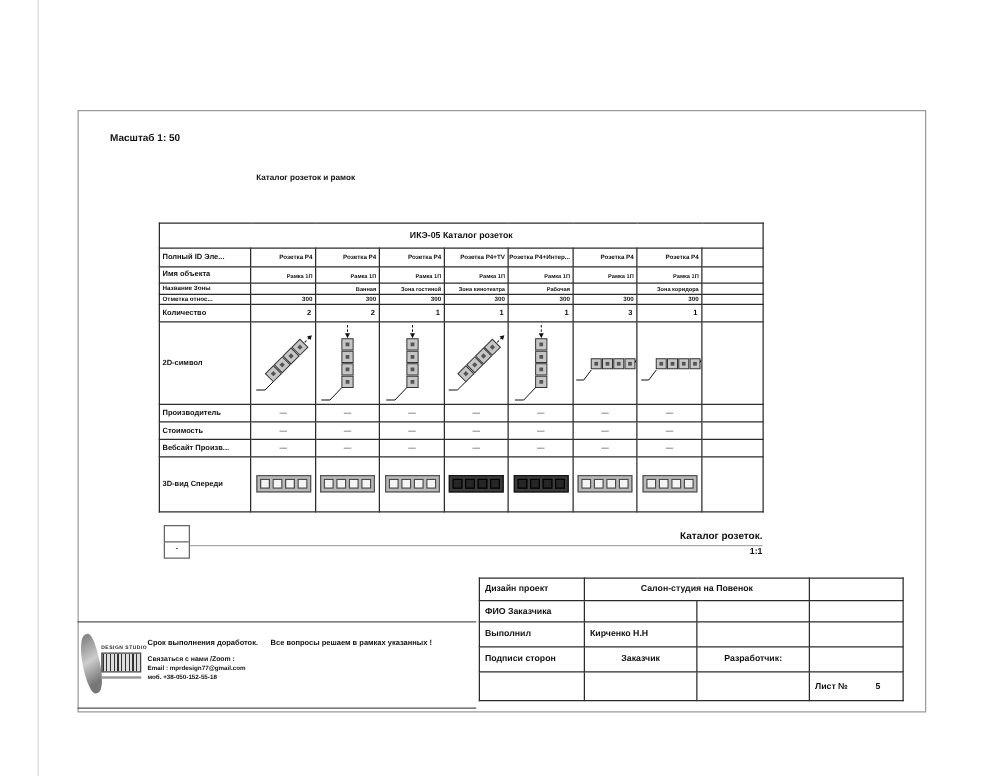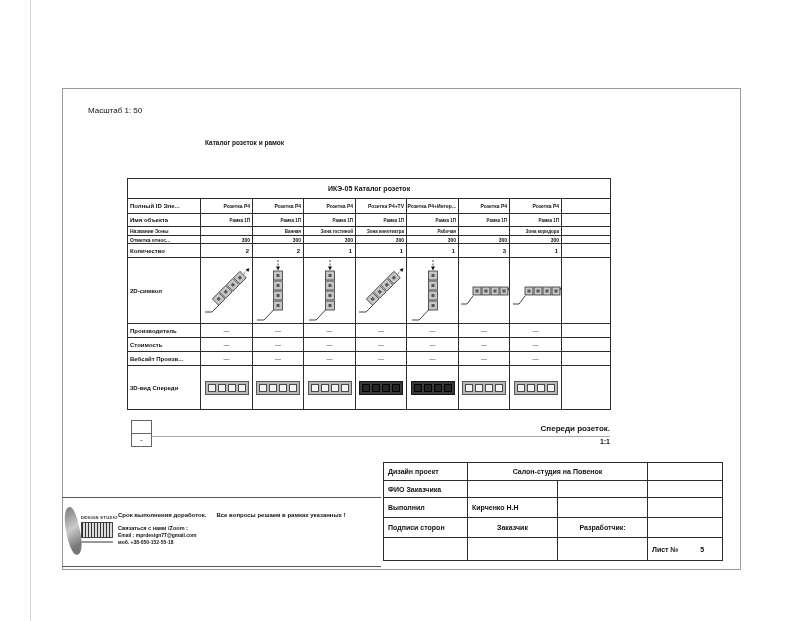--- a/index.html
+++ b/index.html
@@ -2,21 +2,21 @@
 <html><head>
 <meta charset="utf-8">
 <style>
   * { margin:0; padding:0; box-sizing:border-box; }
   html,body { width:800px; height:621px; background:#fff; font-family:"Liberation Sans", sans-serif; color:#111; }
   #canvas { position:absolute; left:0; top:0; width:800px; height:621px; background:#fff; overflow:hidden; }
 
   .page-edge { position:absolute; left:30px; top:0; width:1px; height:621px; background:#d9d9d9; }
   .sheet-frame { position:absolute; left:62px; top:88px; width:679px; height:482px; border:1px solid #9b9b9b; }
 
-  .scale-label { position:absolute; left:88px; top:106px; font-size:8px; font-weight:normal; }
+  .scale-label { position:absolute; left:88px; top:106px; font-size:8px; font-weight:bold; }
   .caption { position:absolute; left:205px; top:139px; font-size:6.5px; font-weight:bold; }
 
   
   .ct-wrap { position:absolute; left:127px; top:178px; }
   table.ct { border-collapse:collapse; table-layout:fixed; width:483px; }
   table.ct td { border:1px solid #2c2c2c; padding:0; vertical-align:middle; overflow:hidden; }
   .ct-title { text-align:center; font-size:7px; font-weight:bold; }
   .lbl { font-size:6px; font-weight:bold; text-align:left; padding-left:2px !important; }
   .lbl.sm { font-size:5px; }
   .val { font-size:5px; font-weight:bold; text-align:right; padding-right:2px !important; }
@@ -342,21 +342,21 @@
       </tr>
     </tbody>
       </table>
   </div>
 
   <div class="vt-line"></div>
   <div class="vt-marker">
     <div class="top"></div>
     <div class="bot">-</div>
   </div>
-  <div class="vt-label">Спереди розеток.</div>
+  <div class="vt-label">Каталог розеток.</div>
   <div class="vt-scale">1:1</div>
 
   <div class="tb-wrap">
     <table class="tb">
       <colgroup>
           <col style="width:84px">
           <col style="width:90px">
           <col style="width:90px">
           <col style="width:75px">
         </colgroup>

